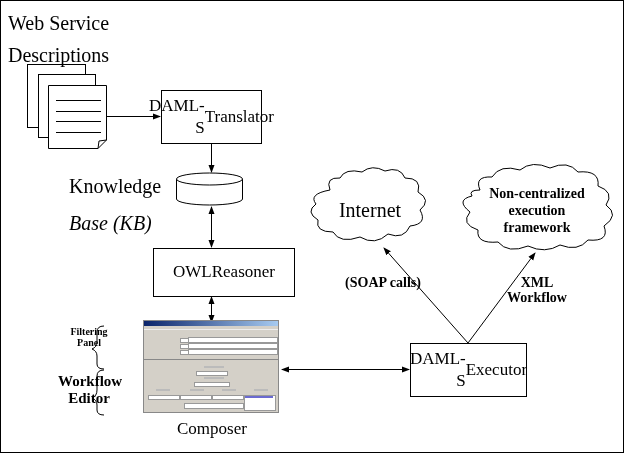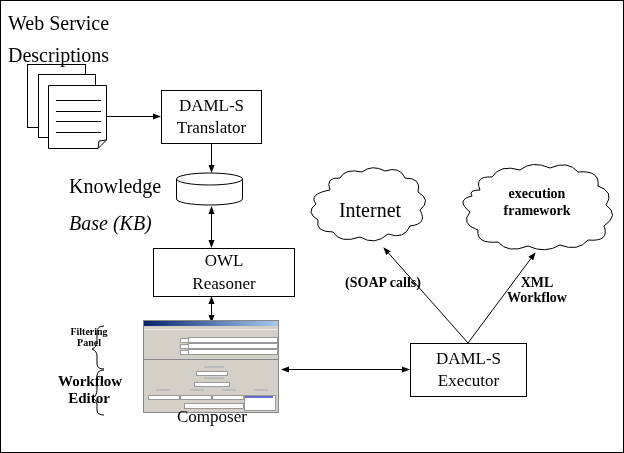--- a/index.html
+++ b/index.html
@@ -1,21 +1,21 @@
 <!DOCTYPE html>
 <html><head>
 <meta charset="utf-8">
 <style>
   html,body{margin:0;padding:0;background:#fff;}
   body{width:624px;height:453px;position:relative;overflow:hidden;font-family:"Liberation Serif","DejaVu Serif",serif;color:#000;}
   #frame{position:absolute;left:0;top:0;width:622px;height:451px;border:1px solid #000;box-sizing:content-box;}
   svg#diagram{position:absolute;left:0;top:0;}
   .lbl{position:absolute;white-space:nowrap;line-height:1.1;}
   .big{font-size:20px;}
-  .box{position:absolute;border:1px solid #000;background:#fff;box-sizing:border-box;display:flex;flex-direction:column;align-items:center;justify-content:center;font-size:17px;line-height:1.3;text-align:center;}
+  .box{position:absolute;border:1px solid #000;background:#fff;box-sizing:border-box;display:flex;flex-direction:row;align-items:center;justify-content:center;font-size:17px;line-height:1.3;text-align:right;}
   .bold{font-weight:bold;font-size:14px;}
   .cloudtxt{position:absolute;text-align:center;}
   
   #composer{position:absolute;left:143px;top:320px;width:136px;height:93px;background:#d4d0c8;border:1px solid #888;box-sizing:border-box;overflow:hidden;}
   #composer .title{height:5px;background:linear-gradient(90deg,#0a246a,#a6caf0);}
   #composer .bar{height:3px;background:#d4d0c8;border-bottom:1px solid #eee;}
   #composer .row{position:absolute;background:#fff;border:1px solid #999;}
   #composer .g{position:absolute;background:#bbb;}
   #composer .sel{position:absolute;background:#6a6ad0;}
 </style>
@@ -81,20 +81,21 @@
 </div>
 
 <div class="box" style="left:153px;top:248px;width:142px;height:49px;">
   <span>OWL</span>
   <span>Reasoner</span>
 </div>
 
 <div class="cloudtxt" style="left:330px;top:199px;width:80px;font-size:20px;">Internet</div>
 
 <div class="cloudtxt bold" style="left:472px;top:186px;width:130px;line-height:1.2;">
+  <div>Non-centralized</div>
   <div>execution</div>
   <div>framework</div>
 </div>
 
 <div class="lbl bold" style="left:343px;top:275px;text-align:center;width:80px;">
   <div>(SOAP calls)</div>
 </div>
 
 <div class="lbl bold" style="left:507px;top:275px;text-align:center;width:60px;">
   <div>XML</div>
@@ -135,13 +136,13 @@
   <div class="g" style="left:78px;top:68px;width:14px;height:2px;"></div>
   <div class="g" style="left:110px;top:68px;width:14px;height:2px;"></div>
   <div class="row" style="left:4px;top:74px;width:30px;height:3px;"></div>
   <div class="row" style="left:36px;top:74px;width:30px;height:3px;"></div>
   <div class="row" style="left:68px;top:74px;width:30px;height:3px;"></div>
   <div class="row" style="left:100px;top:74px;width:30px;height:14px;"></div>
   <div class="sel" style="left:101px;top:75px;width:28px;height:2px;"></div>
   <div class="row" style="left:40px;top:82px;width:58px;height:4px;"></div>
 </div>
 
-<div class="lbl" style="left:177px;top:408px;font-size:17px;">Composer</div>
+<div class="lbl" style="left:177px;top:420px;font-size:17px;">Composer</div>
 
 </body></html>

